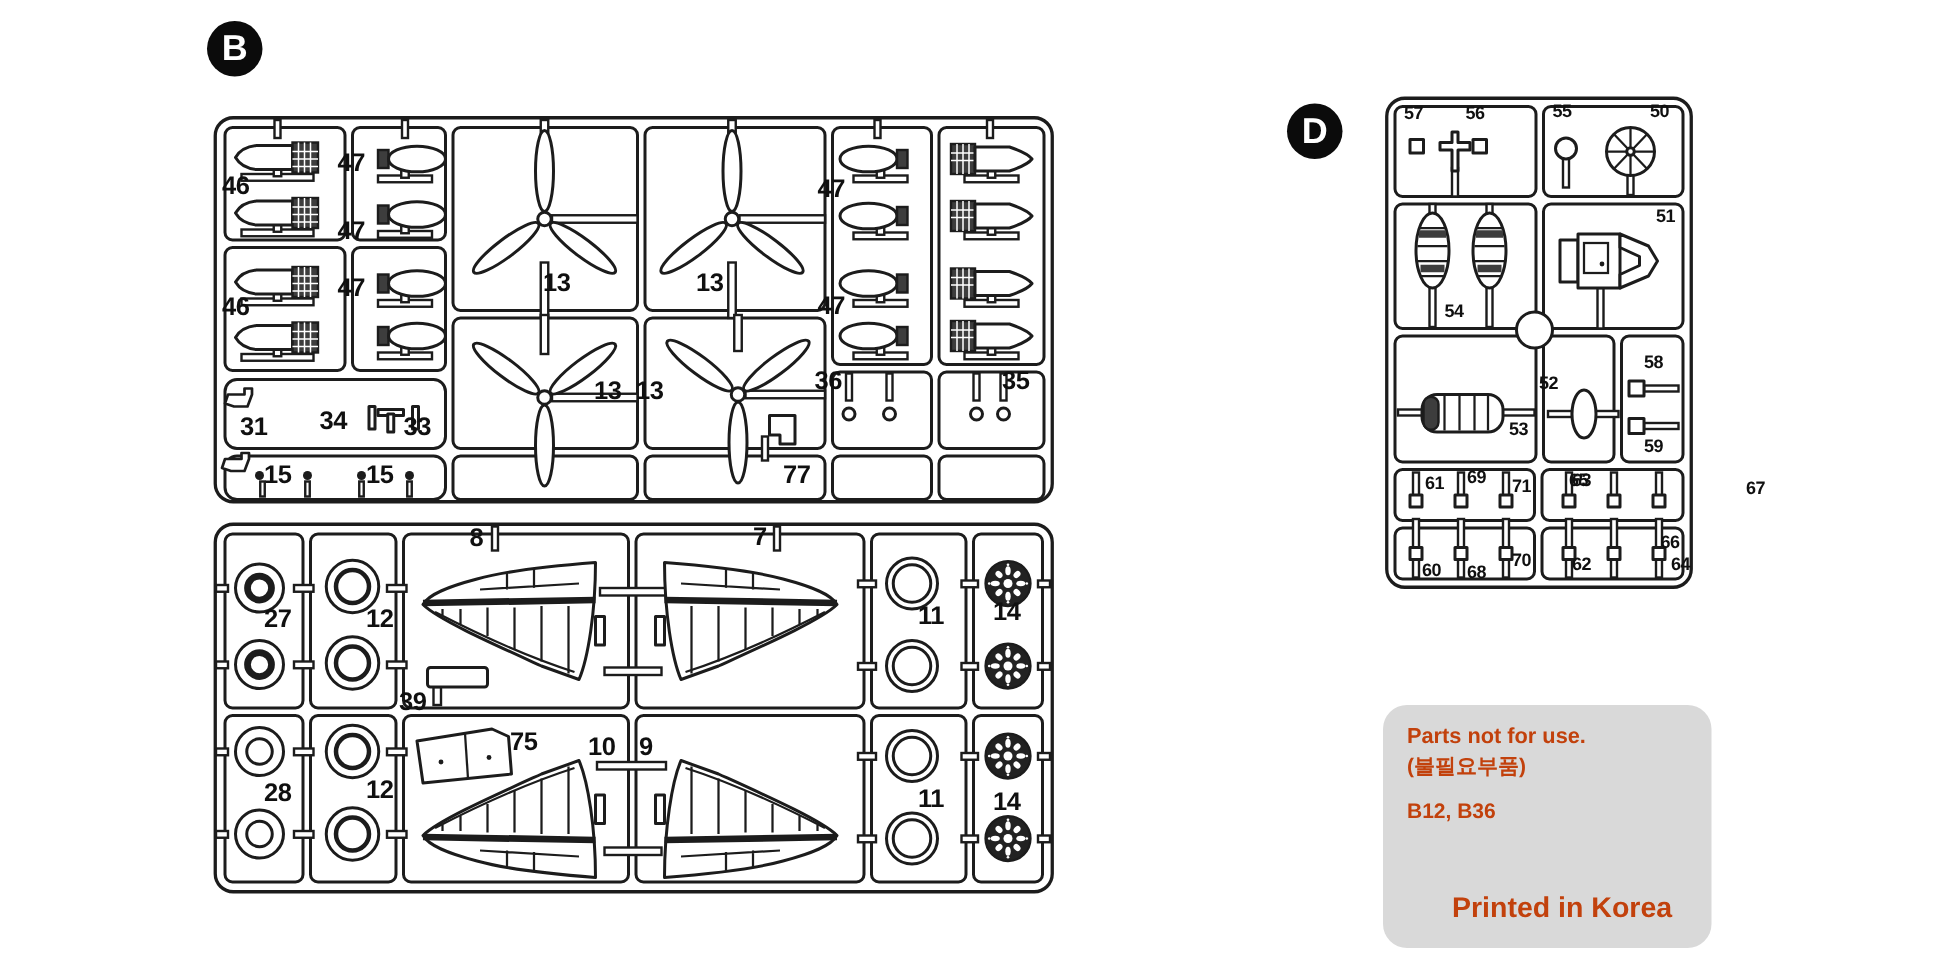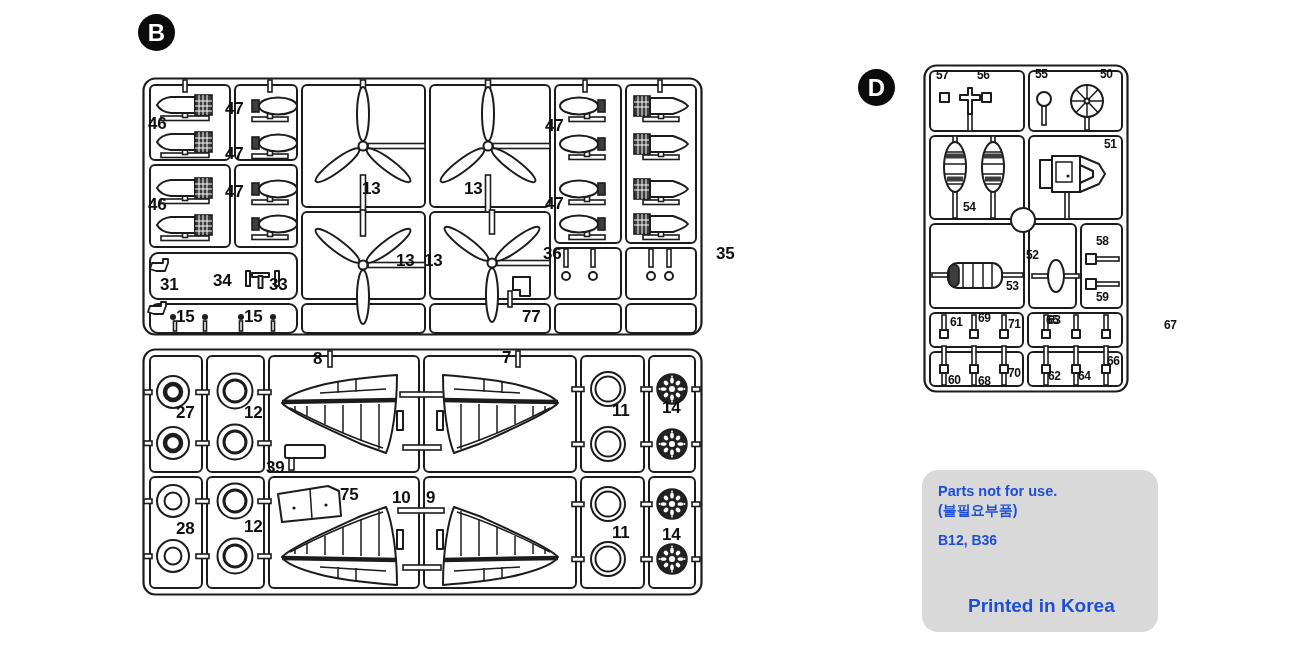--- a/index.html
+++ b/index.html
@@ -12,22 +12,22 @@
   .cell{fill:#ffffff;stroke:#1c1c1c;stroke-width:2;}
   .frame{fill:#ffffff;stroke:#1c1c1c;stroke-width:2.2;}
   .part{fill:#ffffff;stroke:#1c1c1c;stroke-width:2;stroke-linejoin:round;}
   .thin{fill:none;stroke:#1c1c1c;stroke-width:1.5;}
   .bar{fill:#ffffff;stroke:#1c1c1c;stroke-width:1.6;}
   .dark{fill:#3d3d3d;stroke:#1c1c1c;stroke-width:1.6;}
   .grid{stroke:#ffffff;stroke-width:1;fill:none;}
   .plabel{position:absolute;font-weight:700;color:#101010;font-size:17px;
           letter-spacing:-0.3px;line-height:1;white-space:nowrap;}
   .plabel.d{font-size:12px;}
-  .notes{position:absolute;left:922px;top:470px;width:236px;height:162px;
-         background:#d9d9d9;border-radius:16px;color:#1d4ed8;text-decoration:underline;}
+  .notes{position:absolute;left:922px;top:470px;width:219px;height:162px;
+         background:#d9d9d9;border-radius:16px;color:#c2410c;text-decoration:underline;}
   .notes .l1{position:absolute;left:16px;top:13px;font-weight:700;font-size:14.5px;}
   .notes .l2{position:absolute;left:16px;top:32px;font-weight:700;font-size:14px;}
   .notes .l3{position:absolute;left:16px;top:62px;font-weight:700;font-size:14px;}
   .notes .ft{position:absolute;left:46px;bottom:15px;font-weight:700;font-size:19px;}
 </style>
 </head>
 <body>
 
 <div class="badge" style="left:138px;top:14px">B</div>
 <div class="badge" style="left:858px;top:69px">D</div>
@@ -466,21 +466,21 @@
     <span class="plabel" style="left: 225px; top: 145px;">47</span>
     <span class="plabel" style="left: 148px; top: 196px;">46</span>
     <span class="plabel" style="left: 225px; top: 183px;">47</span>
     <span class="plabel" style="left: 362px; top: 180px;">13</span>
     <span class="plabel" style="left: 464px; top: 180px;">13</span>
     <span class="plabel" style="left: 396px; top: 252px;">13</span>
     <span class="plabel" style="left: 424px; top: 252px;">13</span>
     <span class="plabel" style="left: 545px; top: 117px;">47</span>
     <span class="plabel" style="left: 545px; top: 195px;">47</span>
     <span class="plabel" style="left: 543px; top: 245px;">36</span>
-    <span class="plabel" style="left: 668px; top: 245px; padding-left: 48px;">35</span>
+    <span class="plabel" style="left: 668px; top: 245px;">35</span>
     <span class="plabel" style="left: 160px; top: 276px;">31</span>
     <span class="plabel" style="left: 213px; top: 272px;">34</span>
     <span class="plabel" style="left: 269px; top: 276px;">33</span>
     <span class="plabel" style="left: 176px; top: 308px;">15</span>
     <span class="plabel" style="left: 244px; top: 308px;">15</span>
     <span class="plabel" style="left: 522px; top: 308px;">77</span>
     <span class="plabel" style="left: 176px; top: 404px;">27</span>
     <span class="plabel" style="left: 244px; top: 404px;">12</span>
     <span class="plabel" style="left: 313px; top: 350px;">8</span>
     <span class="plabel" style="left: 502px; top: 349px;">7</span>
@@ -507,21 +507,21 @@
     <span class="plabel d" style="left: 950px; top: 316px;">61</span>
     <span class="plabel d" style="left: 978px; top: 312px;">69</span>
     <span class="plabel d" style="left: 1008px; top: 318px;">71</span>
     <span class="plabel d" style="left: 1048px; top: 314px;">63</span>
     <span class="plabel d" style="left: 1026px; top: 314px; padding-left: 20px;">65</span>
     <span class="plabel d" style="left: 1164px; top: 319px;">67</span>
     <span class="plabel d" style="left: 948px; top: 374px;">60</span>
     <span class="plabel d" style="left: 978px; top: 375px;">68</span>
     <span class="plabel d" style="left: 1008px; top: 367px;">70</span>
     <span class="plabel d" style="left: 1048px; top: 370px;">62</span>
-    <span class="plabel d" style="left: 1078px; top: 370px;">64</span>
+    <span class="plabel d" style="left: 1078px; top: 370px; padding-left: 36px;">64</span>
     <span class="plabel d" style="left: 1107px; top: 355px;">66</span>
   </div>
 
 <div class="notes">
   <div class="l1">Parts not for use.</div>
   <div class="l2">(불필요부품)</div>
   <div class="l3">B12, B36</div>
   <div class="ft">Printed in Korea</div>
 </div>
 

